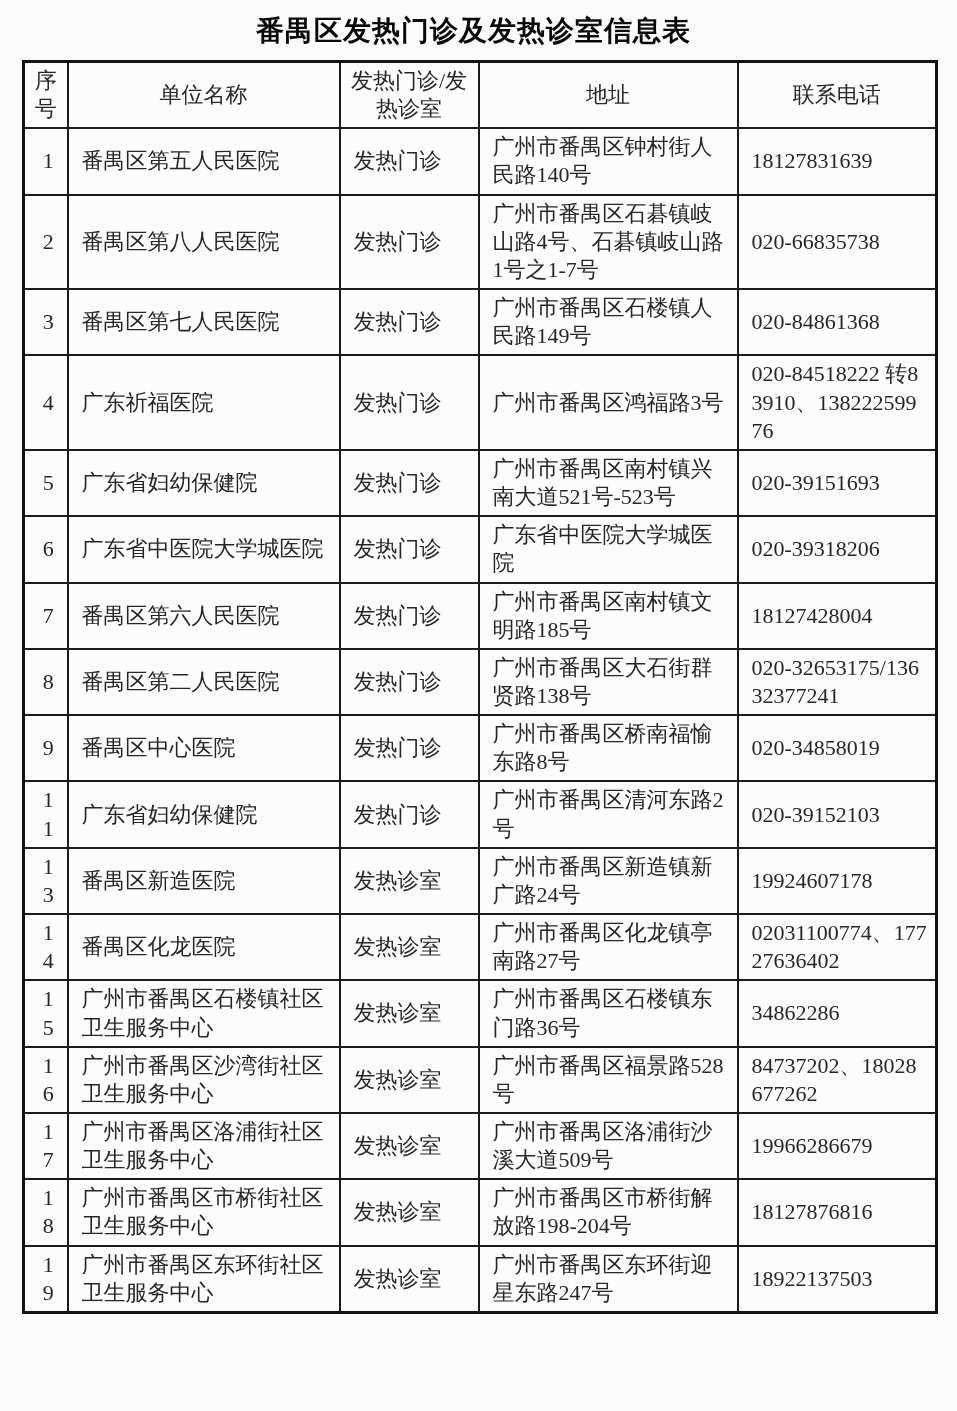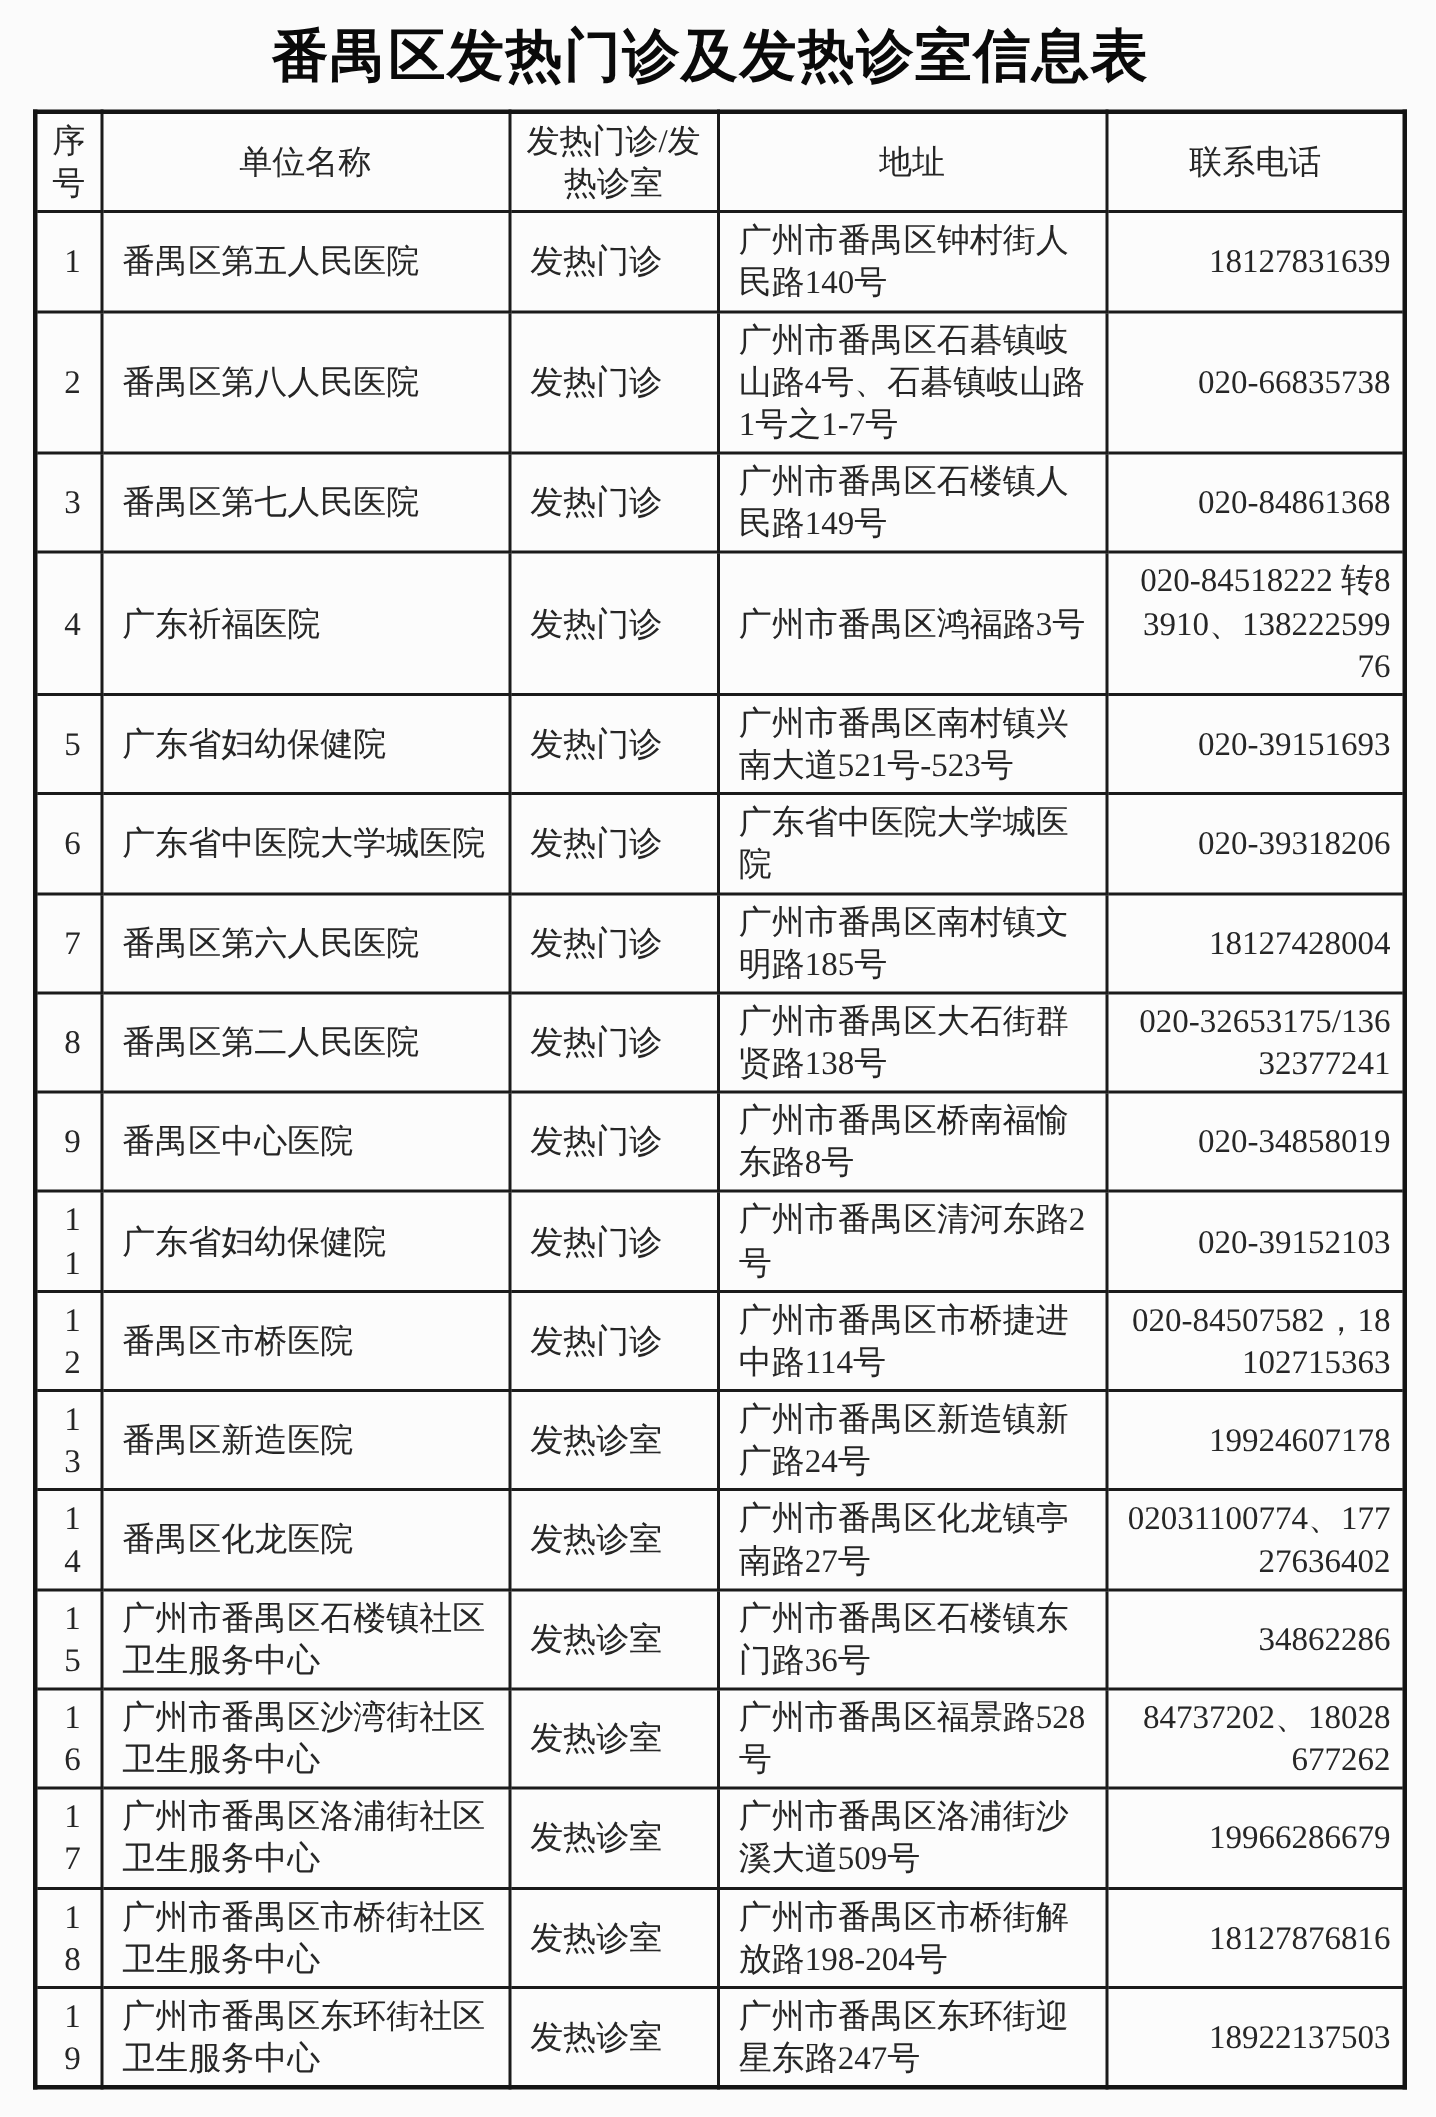--- a/index.html
+++ b/index.html
@@ -13,21 +13,21 @@
     width: 957px;
     min-height: 1411px;
     background: #fbfbfb;
     box-sizing: border-box;
     padding-top: 8px;
   }
   .page-title {
     text-align: center;
     font-family: "Liberation Sans", "DejaVu Sans", sans-serif;
     font-weight: 700;
-    font-size: 38px;
+    font-size: 28px;
     color: #0a0a0a;
     letter-spacing: 1px;
     margin: 4px 10px 10px 0;
   }
   table.info-table {
     border-collapse: collapse;
     table-layout: fixed;
     width: 913px;
     margin: 0 0 0 22px;
     background: #fcfcfc;
@@ -56,21 +56,21 @@
     padding-left: 13px;
   }
   td.c-no {
     text-align: center;
     padding: 4px 2px;
   }
   td.c-name, td.c-type, td.c-addr {
     text-align: left;
   }
   td.c-phone {
-    text-align: right;
+    text-align: left;
     padding: 4px 6px;
     word-break: break-all;
   }
   tbody tr {
     height: 62px;
   }
   thead tr {
     height: 62px;
   }
 </style>
@@ -163,27 +163,20 @@
       <td class="c-phone">020-34858019</td>
     </tr>
         <tr>
       <td class="c-no">11</td>
       <td class="c-name">广东省妇幼保健院</td>
       <td class="c-type">发热门诊</td>
       <td class="c-addr">广州市番禺区清河东路2号</td>
       <td class="c-phone">020-39152103</td>
     </tr>
         <tr>
-      <td class="c-no">12</td>
-      <td class="c-name">番禺区市桥医院</td>
-      <td class="c-type">发热门诊</td>
-      <td class="c-addr">广州市番禺区市桥捷进中路114号</td>
-      <td class="c-phone">020-84507582，18102715363</td>
-    </tr>
-        <tr>
       <td class="c-no">13</td>
       <td class="c-name">番禺区新造医院</td>
       <td class="c-type">发热诊室</td>
       <td class="c-addr">广州市番禺区新造镇新广路24号</td>
       <td class="c-phone">19924607178</td>
     </tr>
         <tr>
       <td class="c-no">14</td>
       <td class="c-name">番禺区化龙医院</td>
       <td class="c-type">发热诊室</td>

